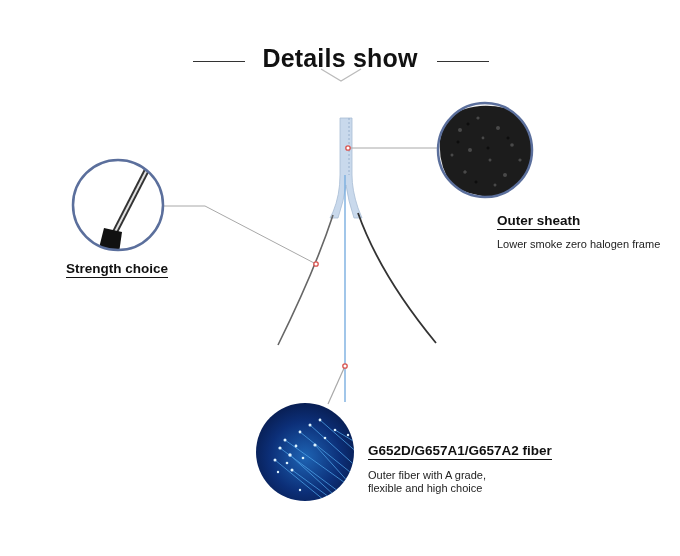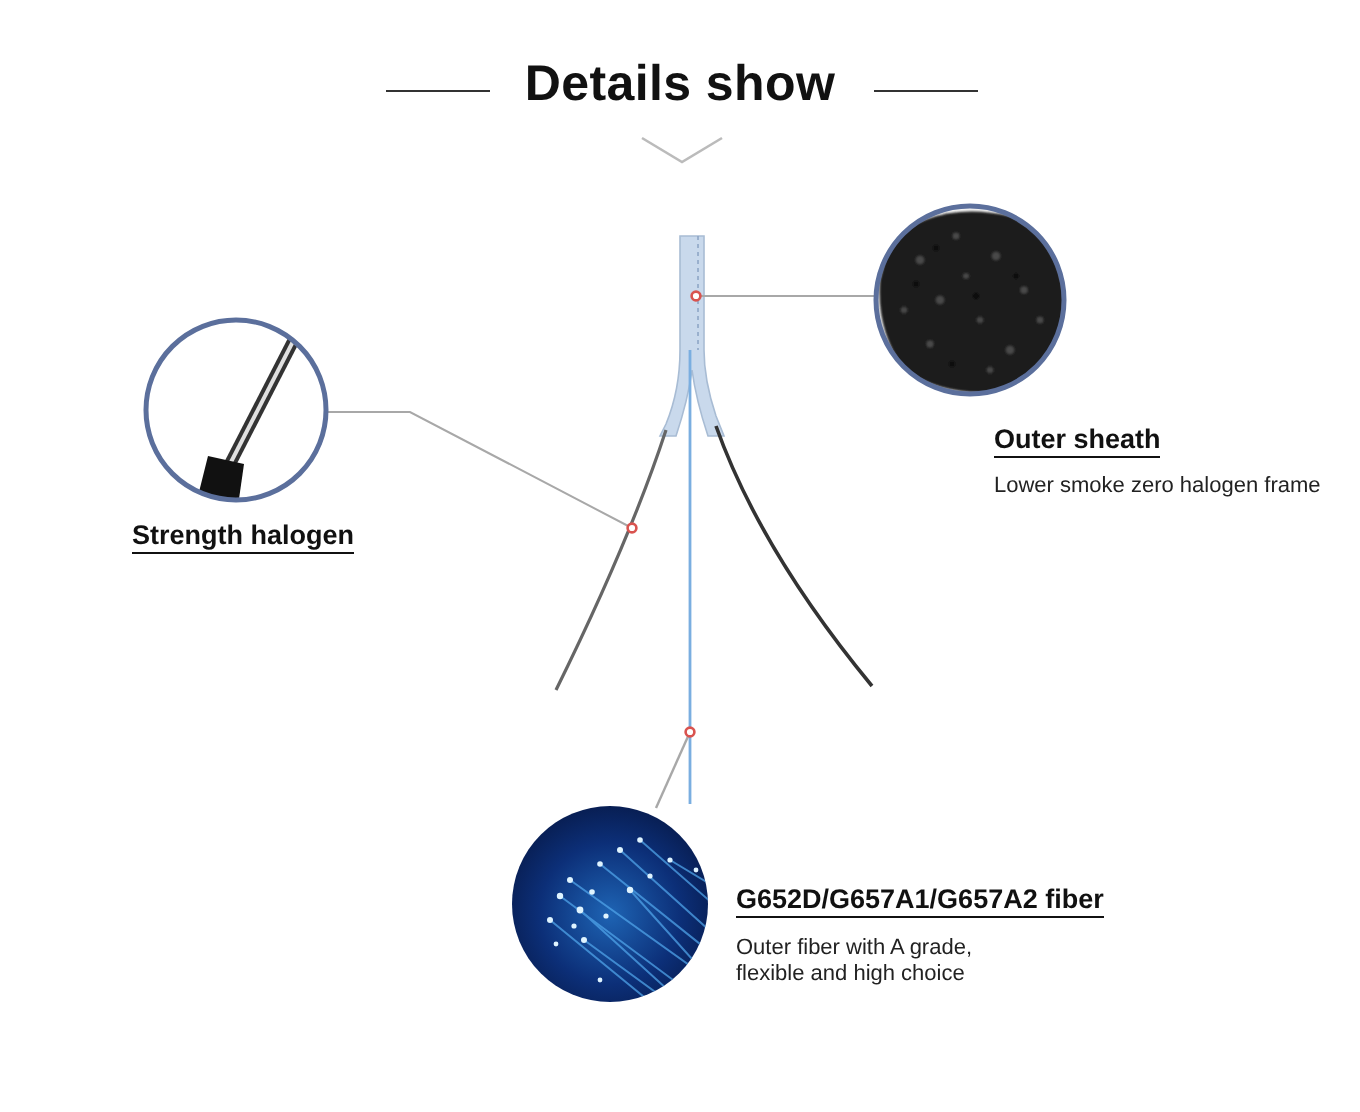--- a/index.html
+++ b/index.html
@@ -1,18 +1,18 @@
 <!DOCTYPE html>
 <html><head>
   <meta charset="utf-8">
   <style>
     html, body { margin: 0; padding: 0; background: #ffffff; }
     body { width: 680px; height: 556px; position: relative; overflow: hidden; font-family: "Liberation Sans", sans-serif; color: #111; }
     .abs { position: absolute; }
-    .title-wrap { left: 0; top: 28px; width: 635px; height: 40px; padding-left: 12px; }
+    .title-wrap { left: 0; top: 44px; width: 635px; height: 40px; padding-left: 12px; }
     .title { left: 0; width: 680px; top: 0; text-align: center; font-size: 25px; font-weight: bold; color: #111; letter-spacing: 0.2px; }
     .title-line { height: 1px; background: #333; top: 17px; width: 52px; }
     .heading { font-size: 13.5px; font-weight: bold; color: #111; border-bottom: 1.5px solid #111; padding-bottom: 1px; white-space: nowrap; }
     .desc { font-size: 11px; line-height: 13px; color: #222; white-space: nowrap; }
     svg.canvas { position: absolute; left: 0; top: 0; }
   </style>
 </head>
 <body>
 
 <div class="abs title-wrap">
@@ -141,21 +141,21 @@
           <circle cx="325" cy="438" r="1.3"></circle>
           <circle cx="278" cy="472" r="1.2"></circle>
         <circle cx="300" cy="490" r="1.2"></circle>
           <circle cx="348" cy="435" r="1.2"></circle>
       </g>
     </g>
   </g>
 </svg>
 
 <div class="abs" style="left:66px; top:259px;">
-  <div class="heading" style="display:inline-block;">Strength halogen</div>
+  <div class="heading" style="display:inline-block;">Strength choice</div>
 </div>
 
 <div class="abs" style="left:449px; top:211px;margin-left:48px;">
   <div class="heading" style="display:inline-block;">Outer sheath</div>
   <div class="desc" style="margin-top:8px;">
     <div>Lower smoke zero halogen frame</div>
   </div>
 </div>
 
 <div class="abs" style="left:368px; top:441px;">

